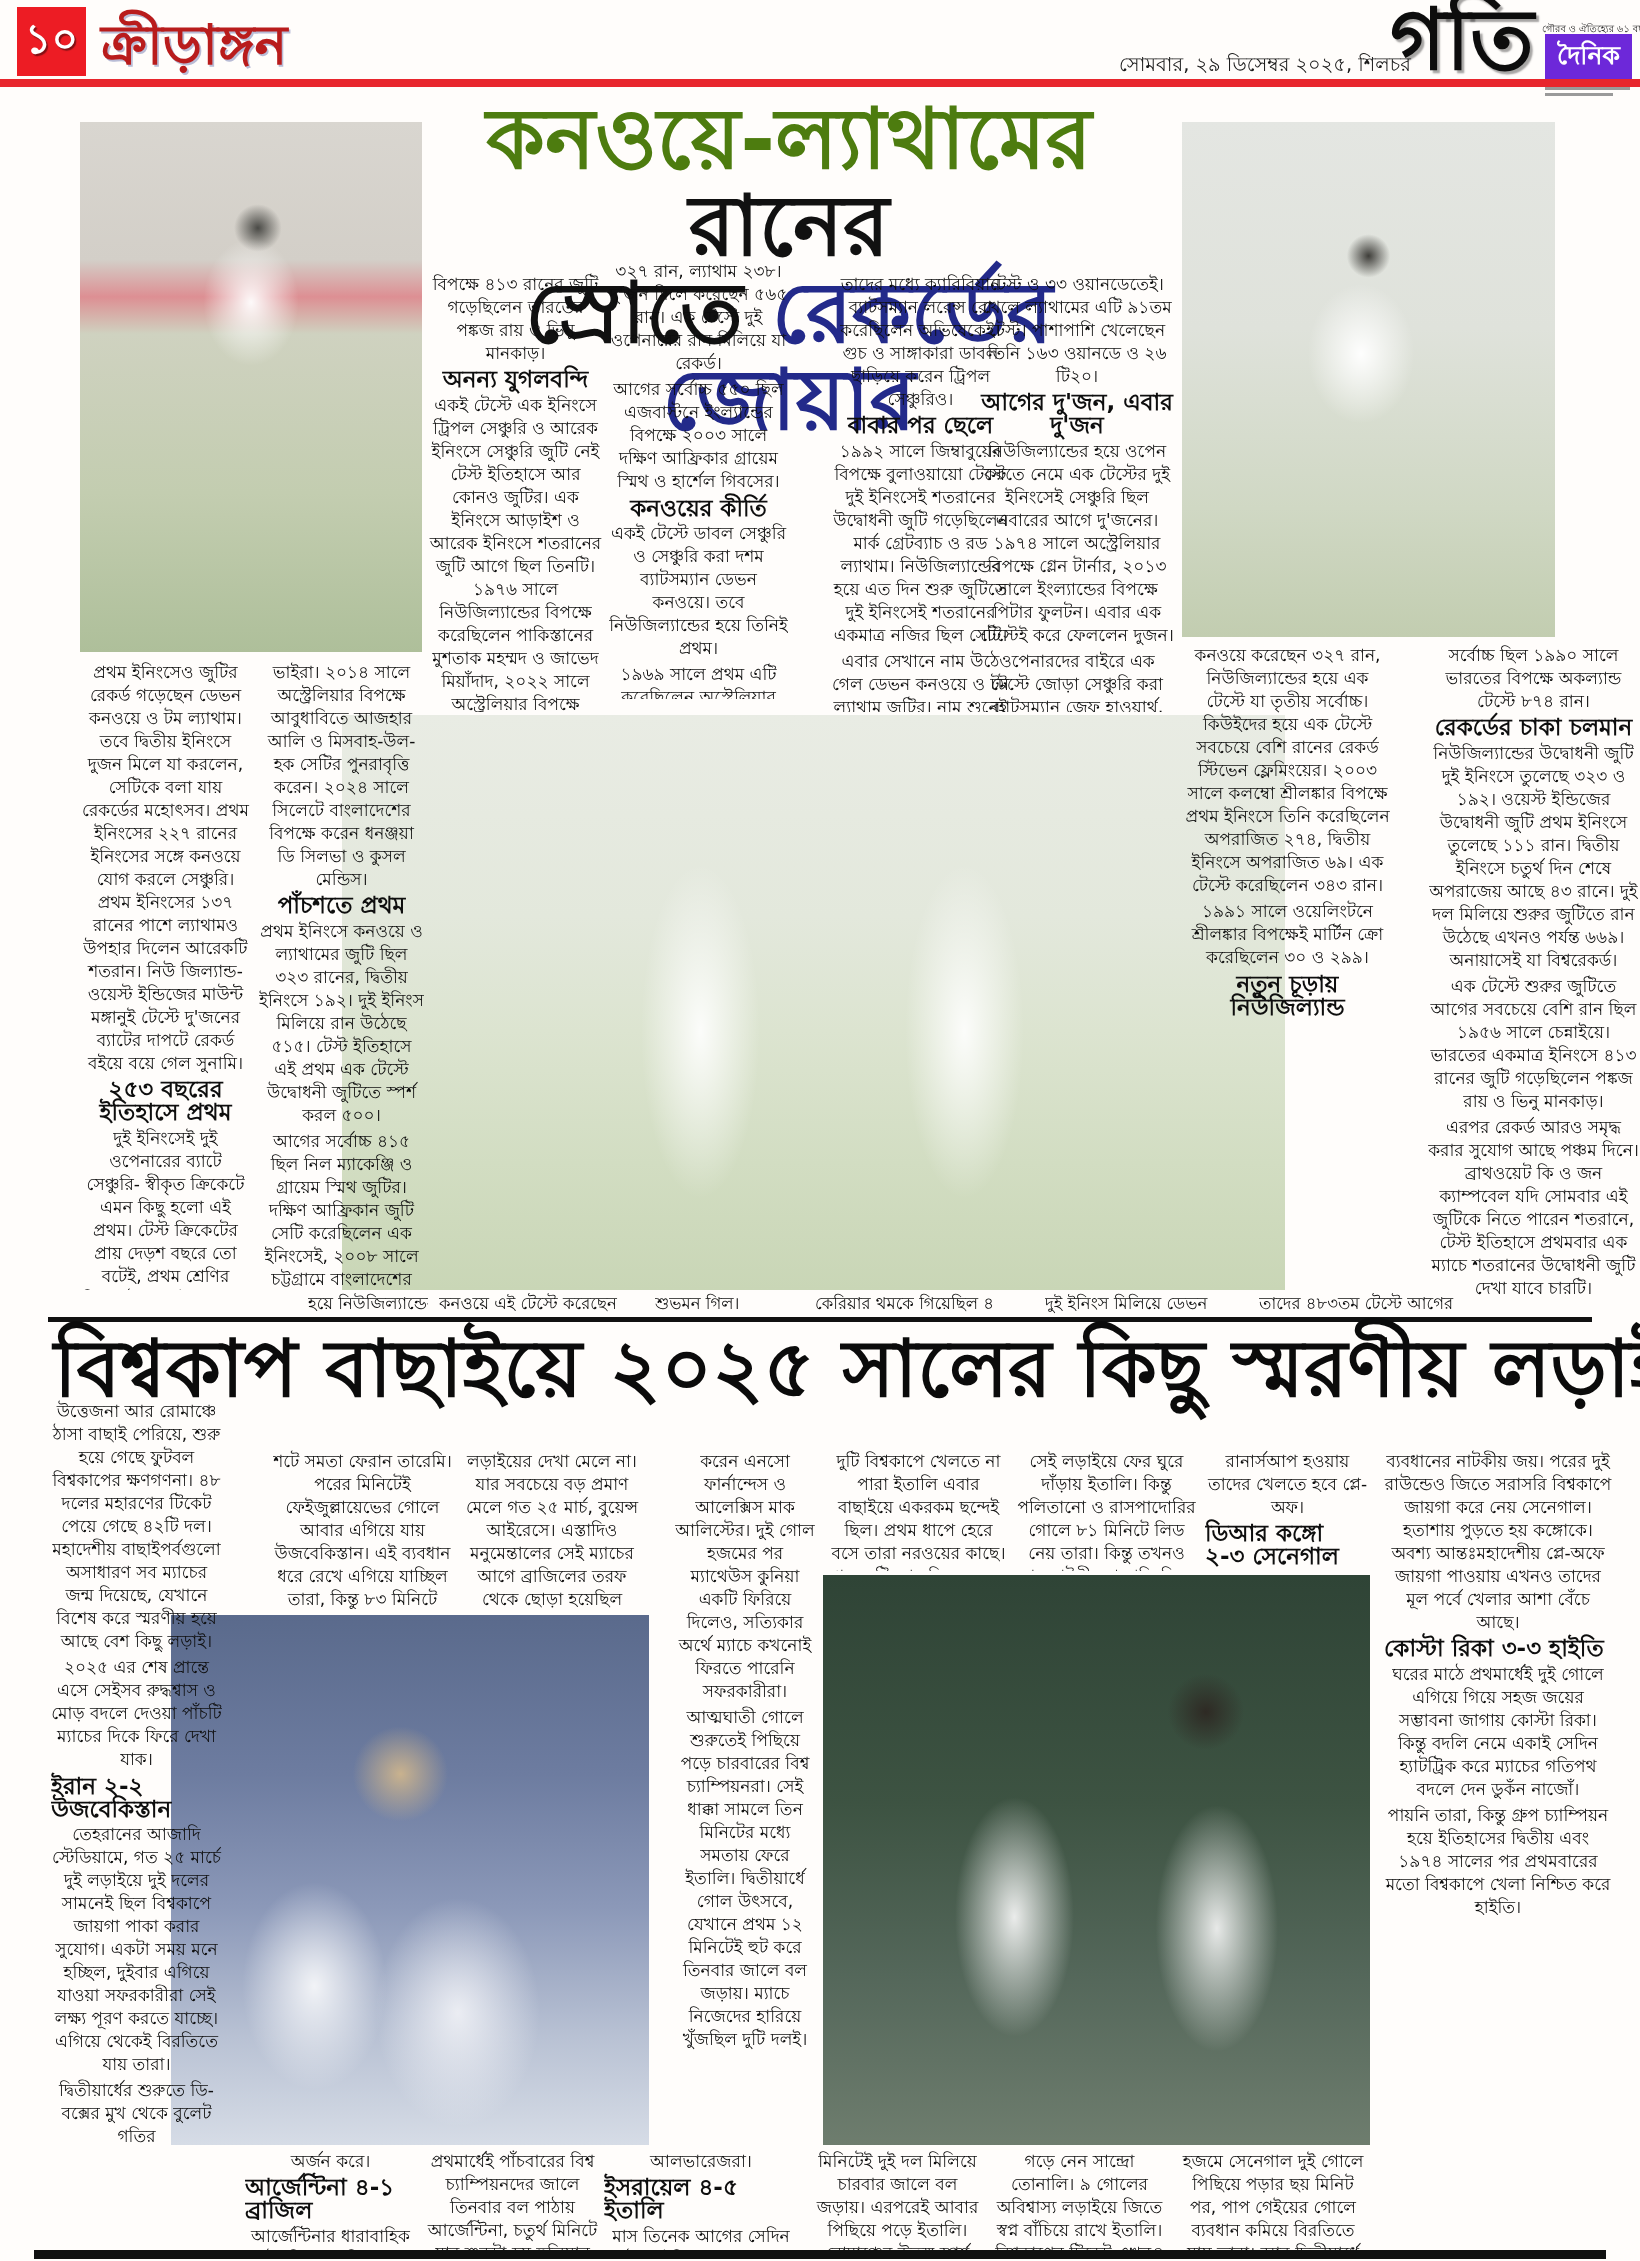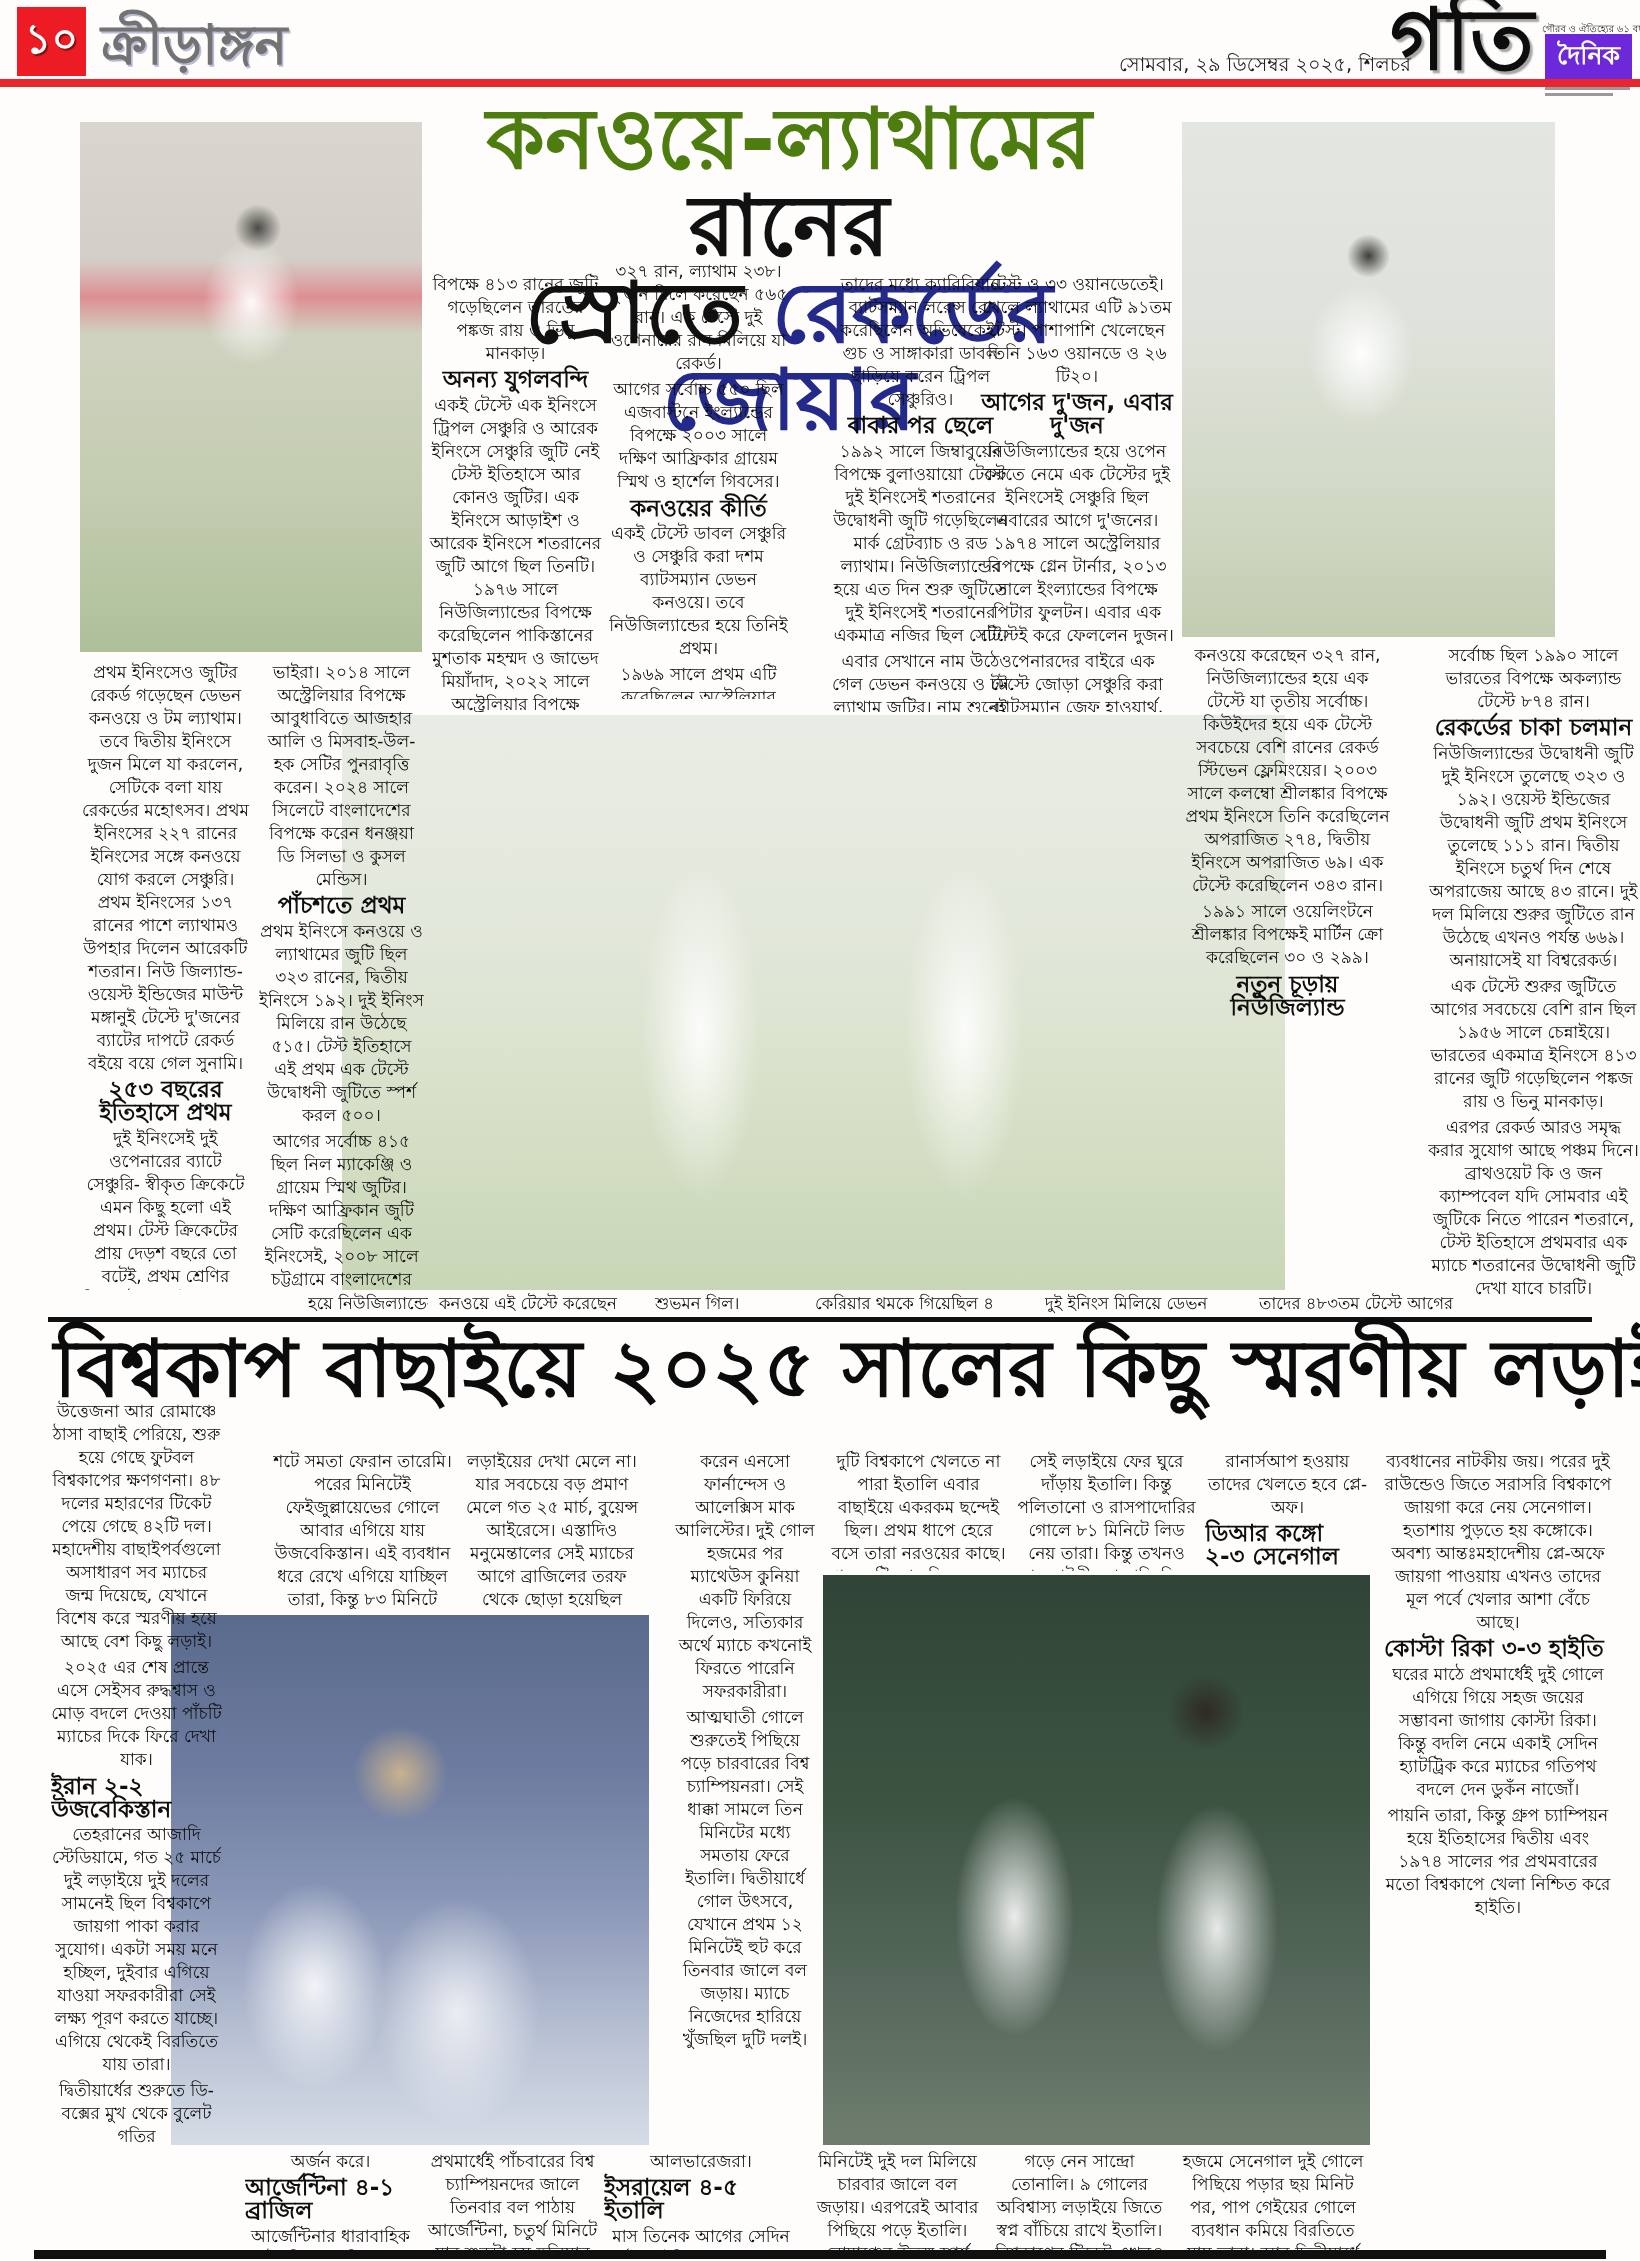--- a/index.html
+++ b/index.html
@@ -2,21 +2,21 @@
 <html style="font-size:9px"><head>
 <meta charset="utf-8">
 <style>
   html,body{margin:0;padding:0;background:#ffffff;}
   #page{position:relative;width:1640px;height:2261px;background:#fffdfb;overflow:hidden;
         font-family:"DejaVu Sans","Liberation Sans",sans-serif;color:#111;}
   
   .pagenum{position:absolute;left:17px;top:6.8px;width:69px;height:69px;background:#ed1c24;
            color:#fff;font-weight:700;font-size:41px;display:flex;align-items:center;justify-content:center;
            text-shadow:1.7px 1.7px 1.1px rgba(0,0,0,.45);}
-  .section-title{position:absolute;left:101px;top:3.4px;font-size:55px;font-weight:700;color:#737373;
+  .section-title{position:absolute;left:101px;top:3.4px;font-size:55px;font-weight:700;color:#b91c1c;
            text-shadow:1.7px 1.7px 0 #b9bcd6;}
   .dateline{position:absolute;left:1119px;top:50px;font-size:19.4px;color:#1a1a1a;}
   .masthead{position:absolute;left:1390px;top:0px;font-size:85px;font-weight:700;color:#0d0d0d;
            text-shadow:2.8px 2.8px 1.7px rgba(0,0,0,.35);line-height:80px;}
   .mast-tag{position:absolute;left:1542px;top:20.5px;font-size:9.7px;color:#222;white-space:nowrap;}
   .mast-daily{position:absolute;left:1545px;top:34px;width:87px;height:47px;background:#6d28d9;color:#fff;
            font-size:25px;font-weight:700;display:flex;align-items:center;justify-content:center;}
   .mast-sub1,.mast-sub2{position:absolute;left:1545px;height:3.4px;width:85px;background:#9a9a9a;}
   .mast-sub1{top:87px}.mast-sub2{top:93px;width:68px}
   .rule-red{position:absolute;left:0;top:79px;width:1640px;height:8px;background:#e8262d;}

